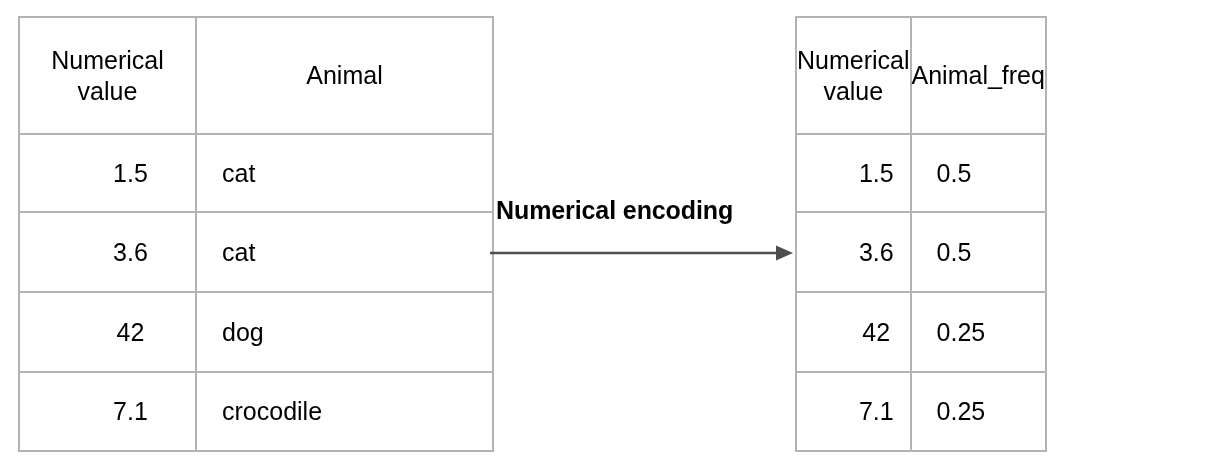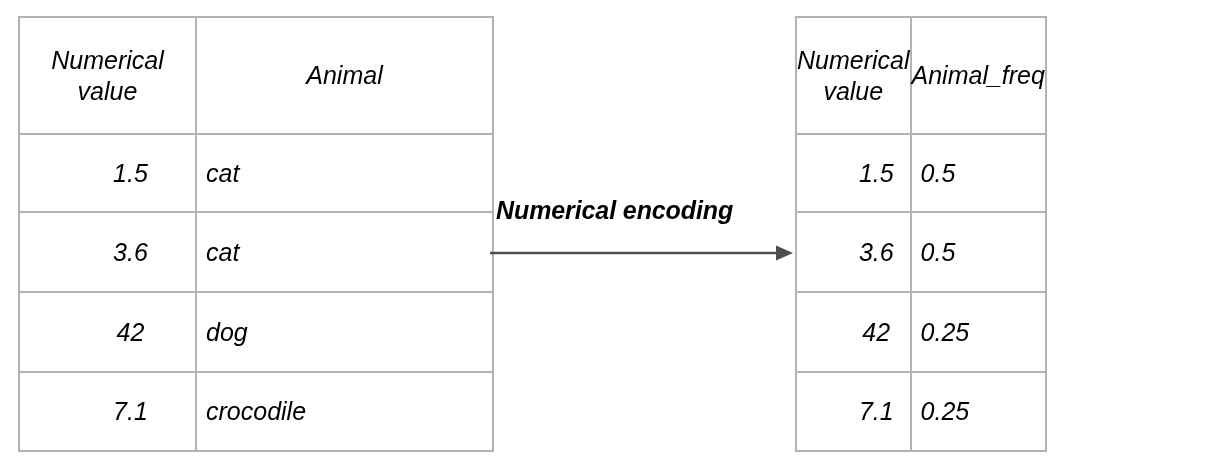--- a/index.html
+++ b/index.html
@@ -16,21 +16,20 @@
     font-family: "Liberation Sans", sans-serif;
     color: #000000;
   }
 
   .diagram {
     position: absolute;
     left: 0;
     top: 0;
     width: 966px;
     height: 462px;
-    font-style: italic;
   }
 
   
   .data-table {
     position: absolute;
     border-collapse: collapse;
     table-layout: fixed;
     background: #ffffff;
   }
   .data-table td {
@@ -45,21 +44,21 @@
   .data-table .hdr {
     text-align: center;
     height: 115px;
   }
   .data-table .num {
     text-align: center;
     padding-left: 46px;
   }
   .data-table .txt {
     text-align: left;
-    padding-left: 9px;
+    padding-left: 25px;
   }
 
   
   #table-source {
     left: 18px;
     top: 16px;
   }
   #table-source .col-a { width: 177px; }
   #table-source .col-b { width: 297px; }
   #table-source .row-1 td { height: 76px; }

